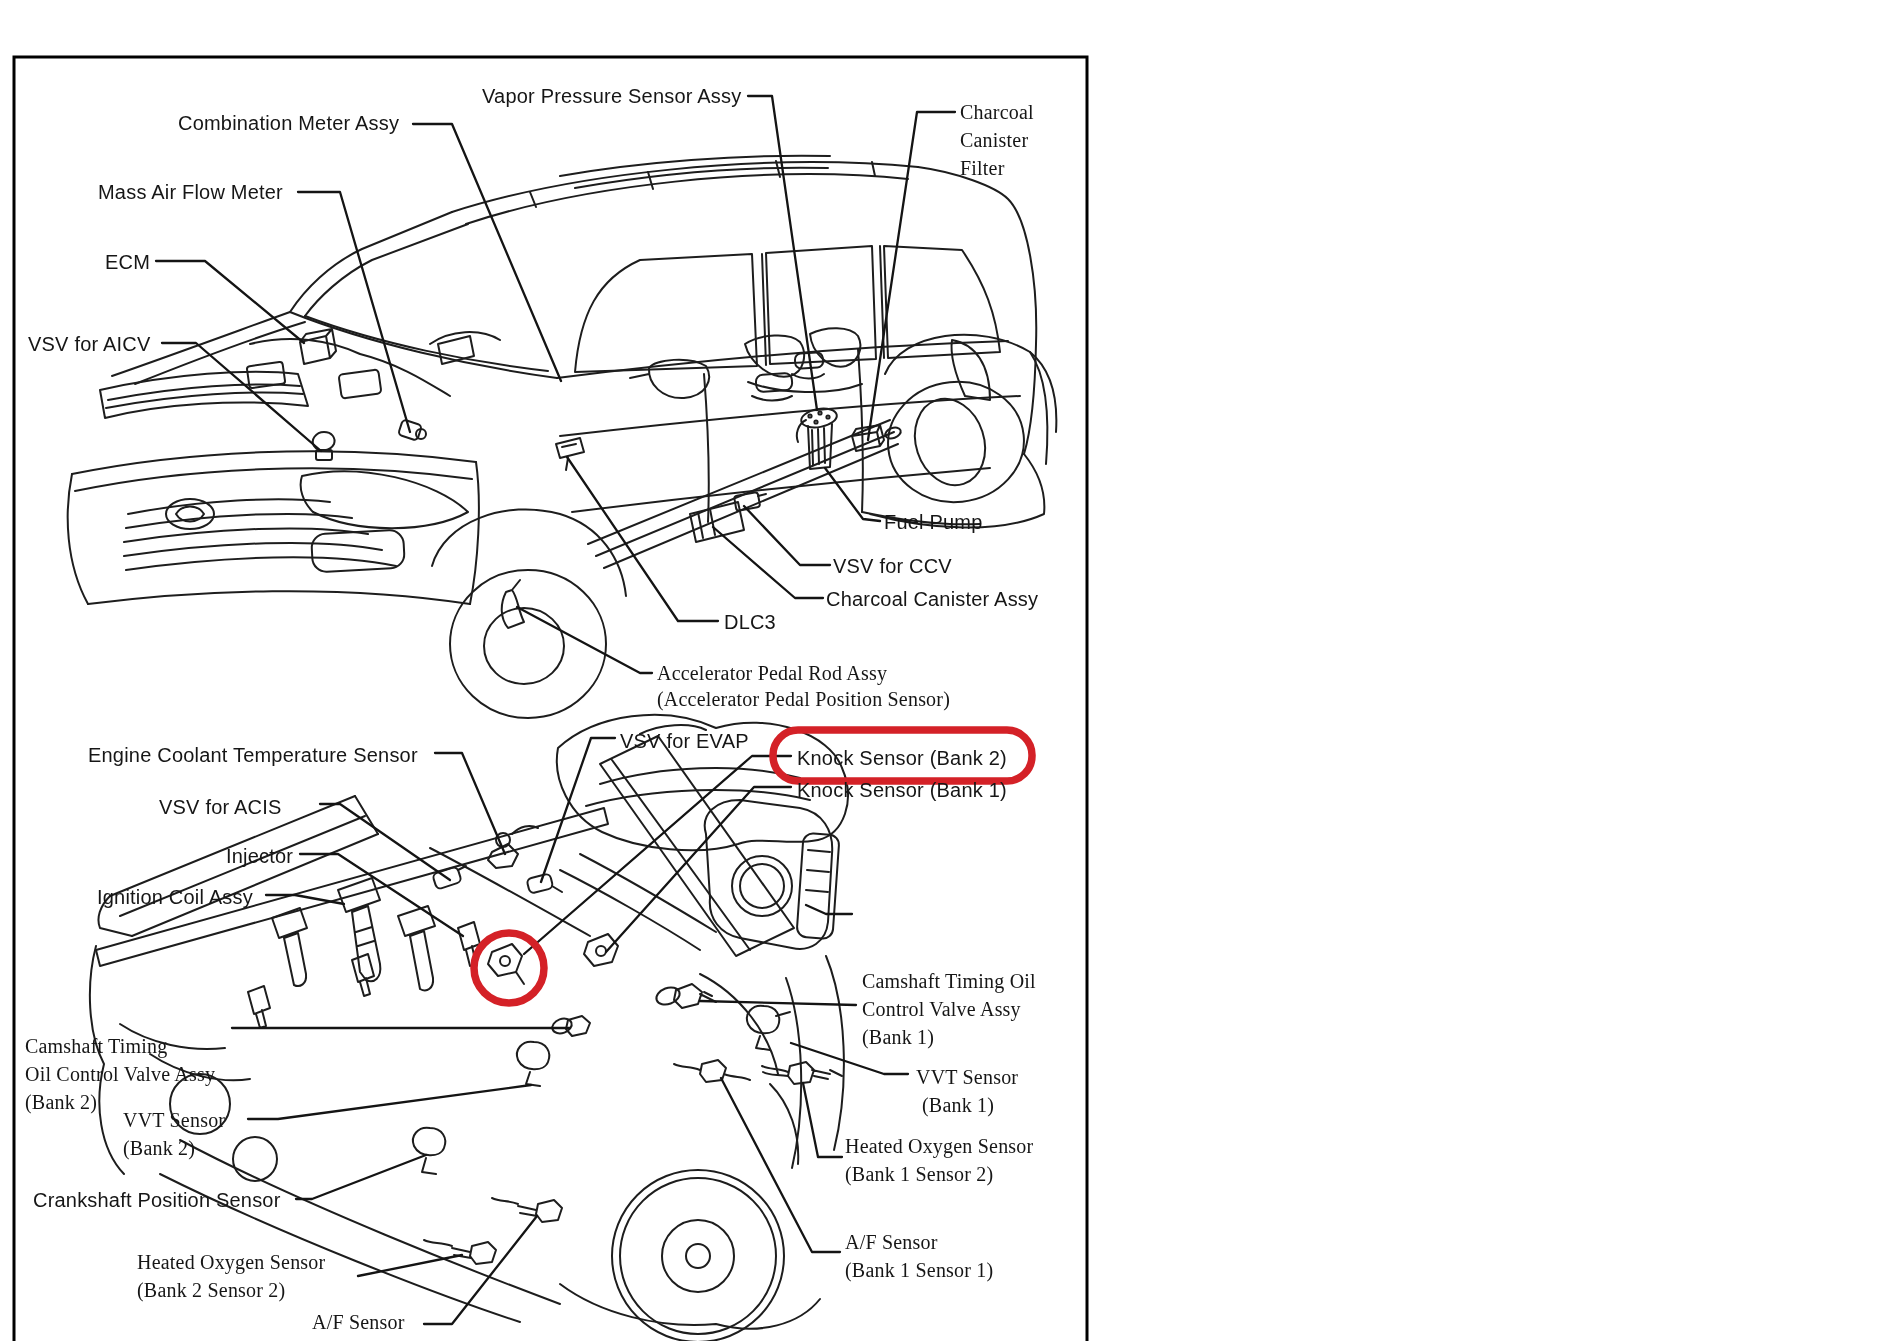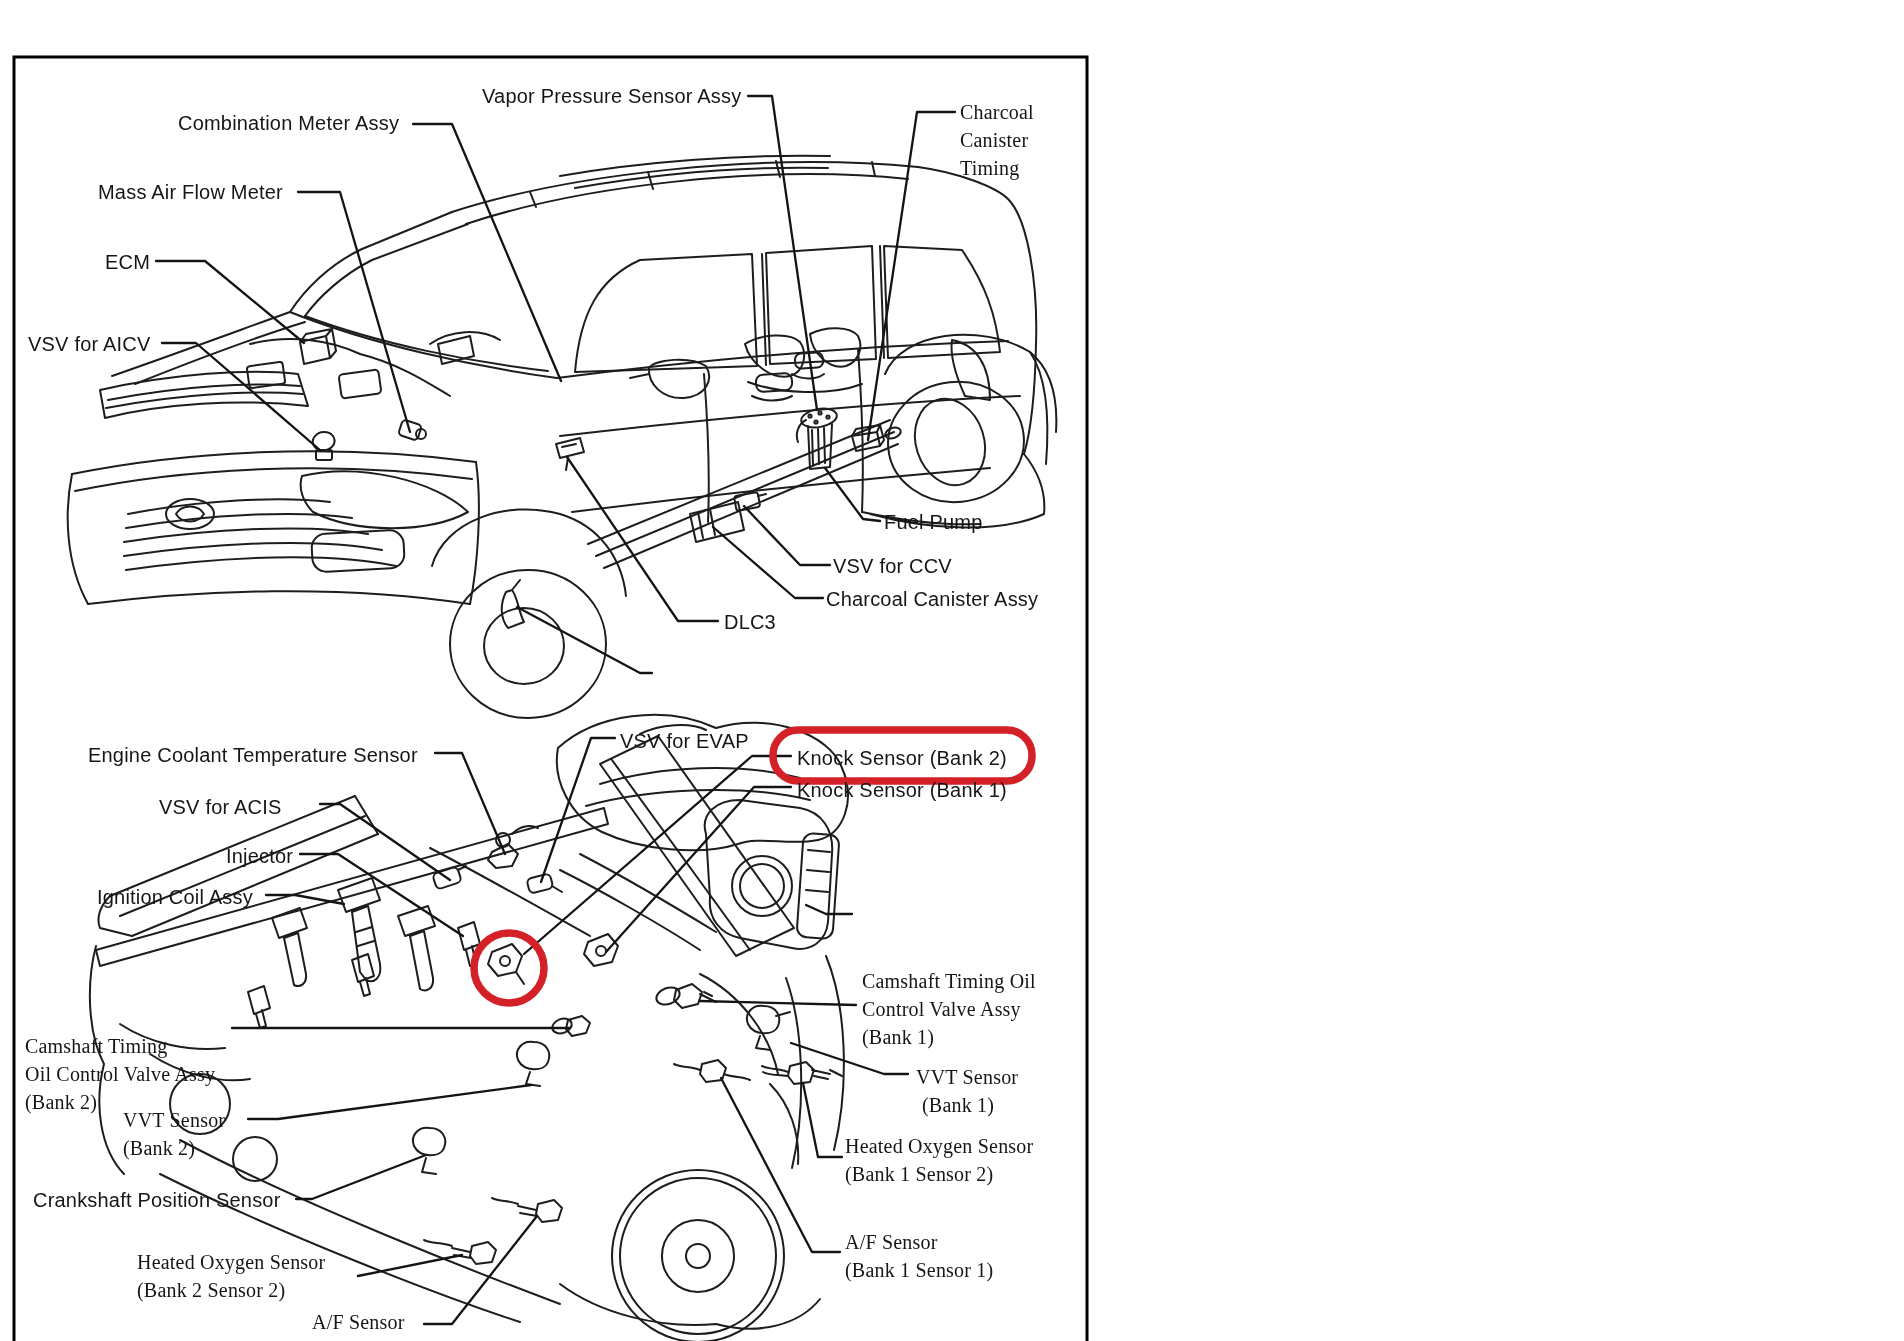--- a/index.html
+++ b/index.html
@@ -277,26 +277,30 @@
 </svg>
 
   <div class="lbl" style="left:482px;top:38px"><span>Vapor Pressure Sensor Assy</span></div>
   <div class="lbl" style="left:178px;top:65px"><span>Combination Meter Assy</span></div>
   <div class="lbl" style="left:98px;top:134px"><span>Mass Air Flow Meter</span></div>
   <div class="lbl" style="left:105px;top:204px"><span>ECM</span></div>
   <div class="lbl" style="left:28px;top:286px"><span>VSV for AICV</span></div>
   <div class="lbl" style="left:960px;top:54px">
     <span class="ln">Charcoal</span>
     <span class="ln">Canister</span>
-    <span class="ln">Timing</span>
+    <span class="ln">Filter</span>
   </div>
   <div class="lbl" style="left:884px;top:464px"><span>Fuel Pump</span></div>
   <div class="lbl" style="left:833px;top:508px"><span>VSV for CCV</span></div>
   <div class="lbl" style="left:826px;top:541px"><span>Charcoal Canister Assy</span></div>
   <div class="lbl" style="left:724px;top:564px"><span>DLC3</span></div>
+  <div class="lbl tight" style="left:657px;top:616px">
+    <span class="ln">Accelerator Pedal Rod Assy</span>
+    <span class="ln">(Accelerator Pedal Position Sensor)</span>
+  </div>
   <div class="lbl" style="left:88px;top:697px"><span>Engine Coolant Temperature Sensor</span></div>
   <div class="lbl" style="left:620px;top:683px"><span>VSV for EVAP</span></div>
   <div class="lbl" style="left:797px;top:700px"><span>Knock Sensor (Bank 2)</span></div>
   <div class="lbl" style="left:797px;top:732px"><span>Knock Sensor (Bank 1)</span></div>
   <div class="lbl" style="left:159px;top:749px"><span>VSV for ACIS</span></div>
   <div class="lbl" style="left:226px;top:798px"><span>Injector</span></div>
   <div class="lbl" style="left:97px;top:839px"><span>Ignition Coil Assy</span></div>
   <div class="lbl" style="left:862px;top:923px">
     <span class="ln">Camshaft Timing Oil</span>
     <span class="ln">Control Valve Assy</span>

